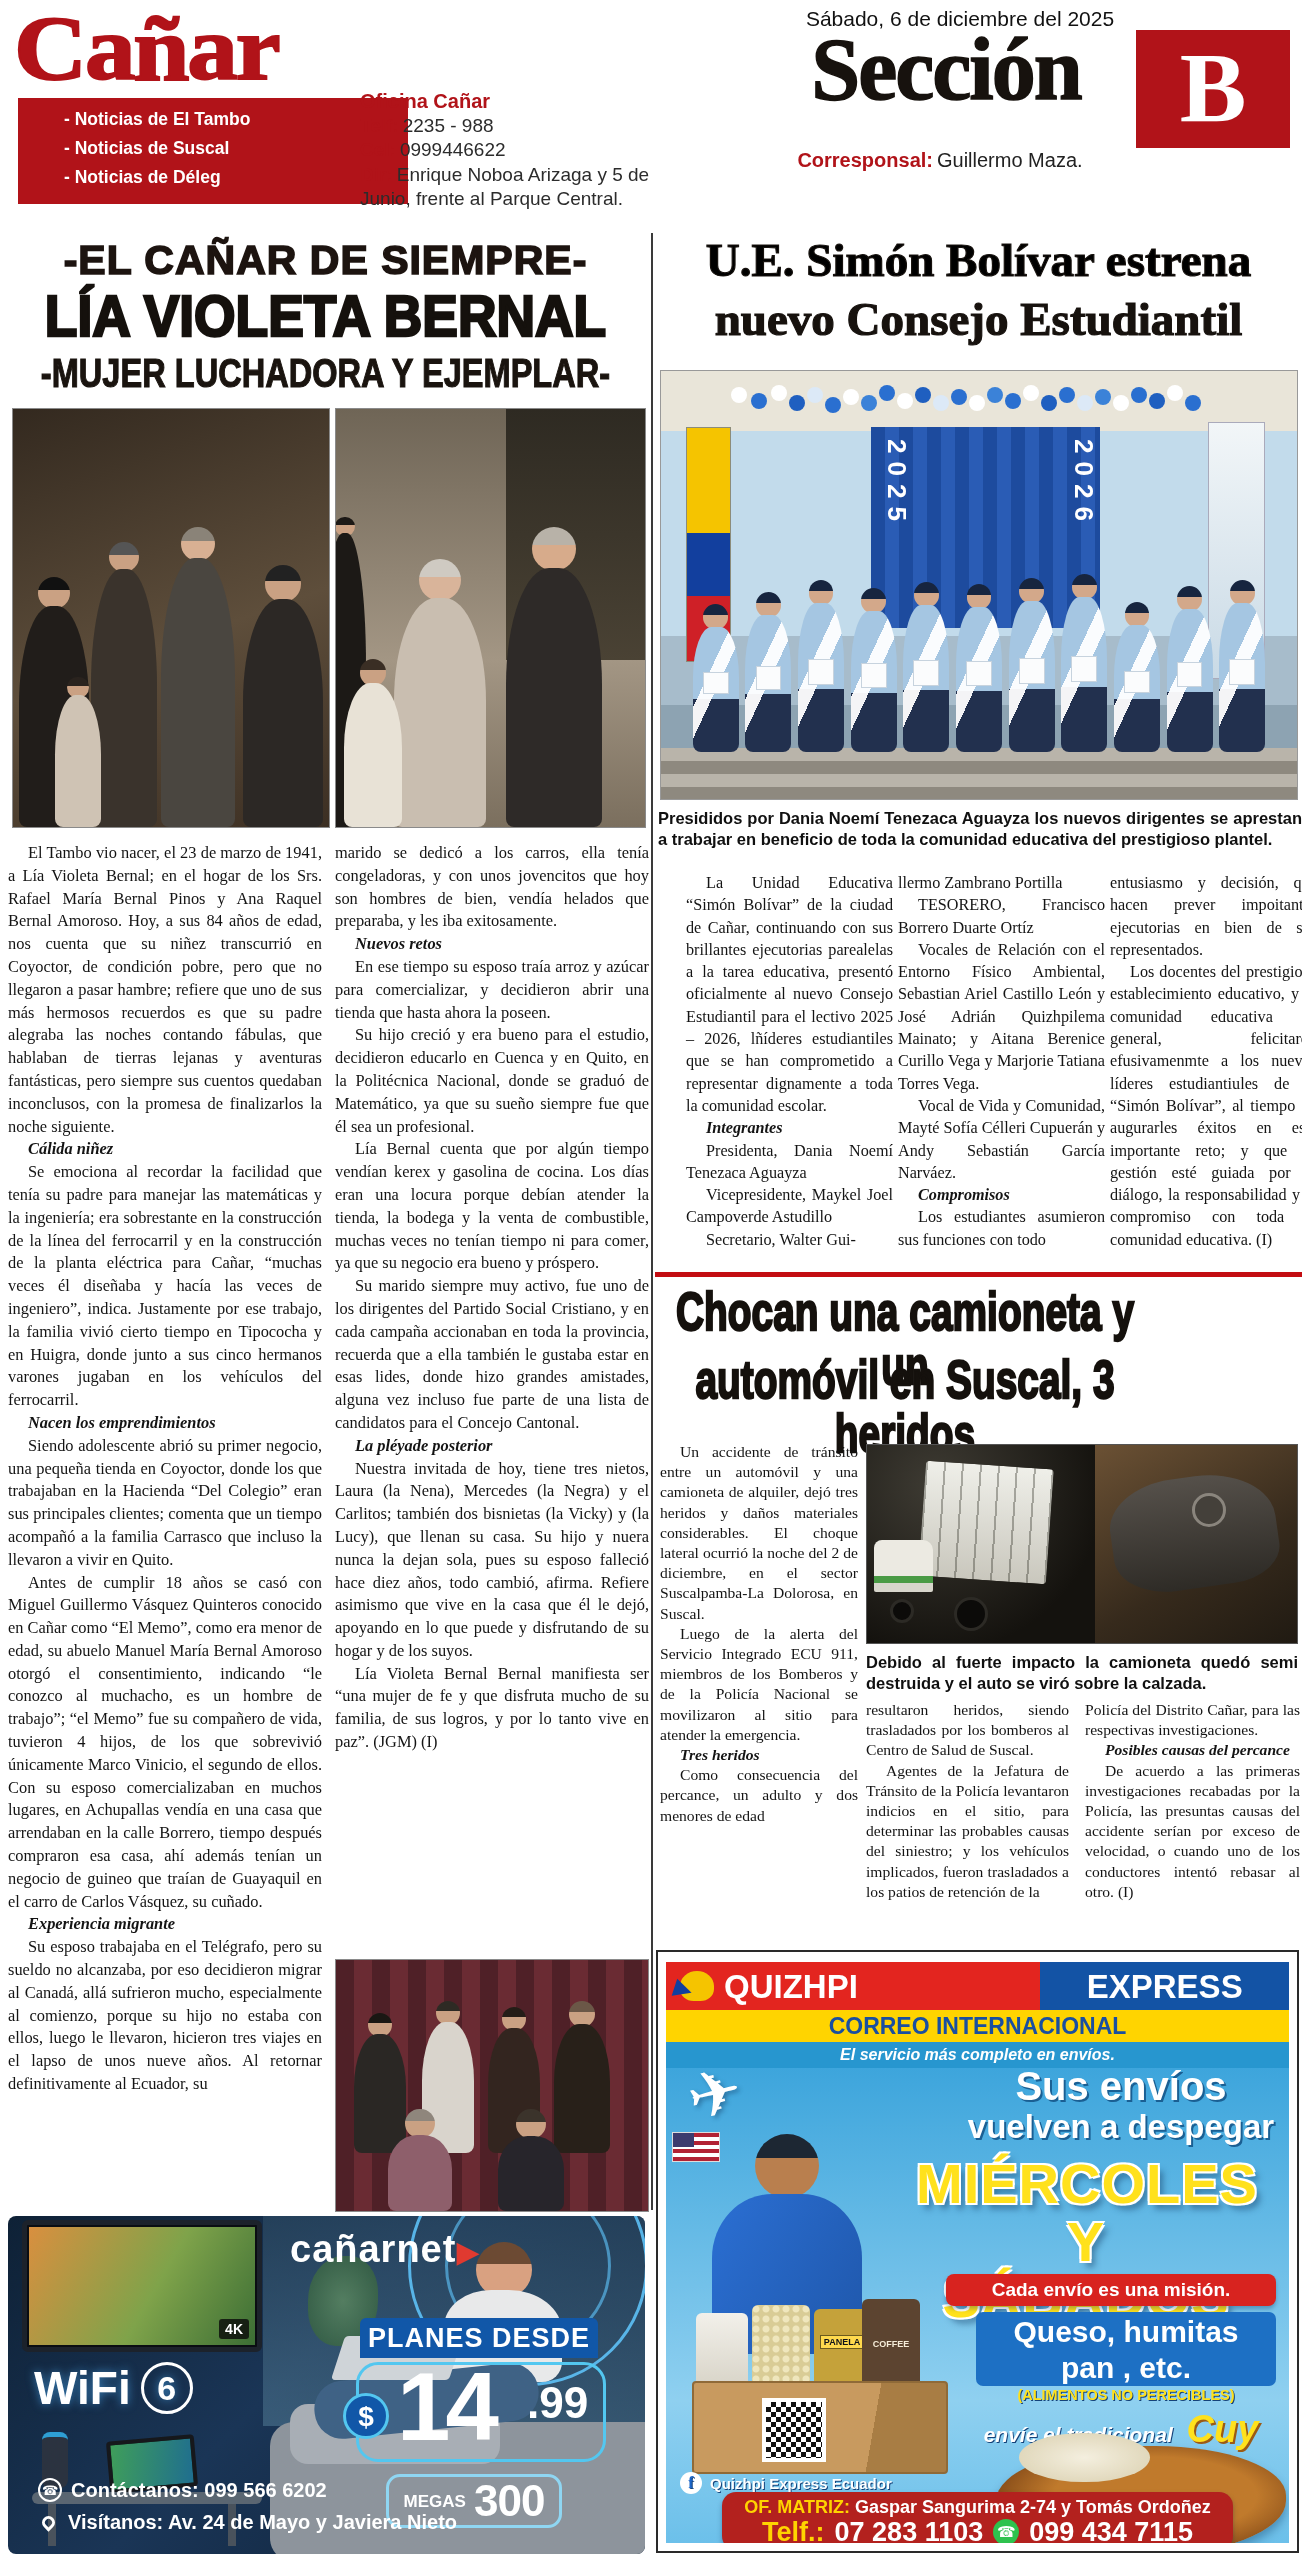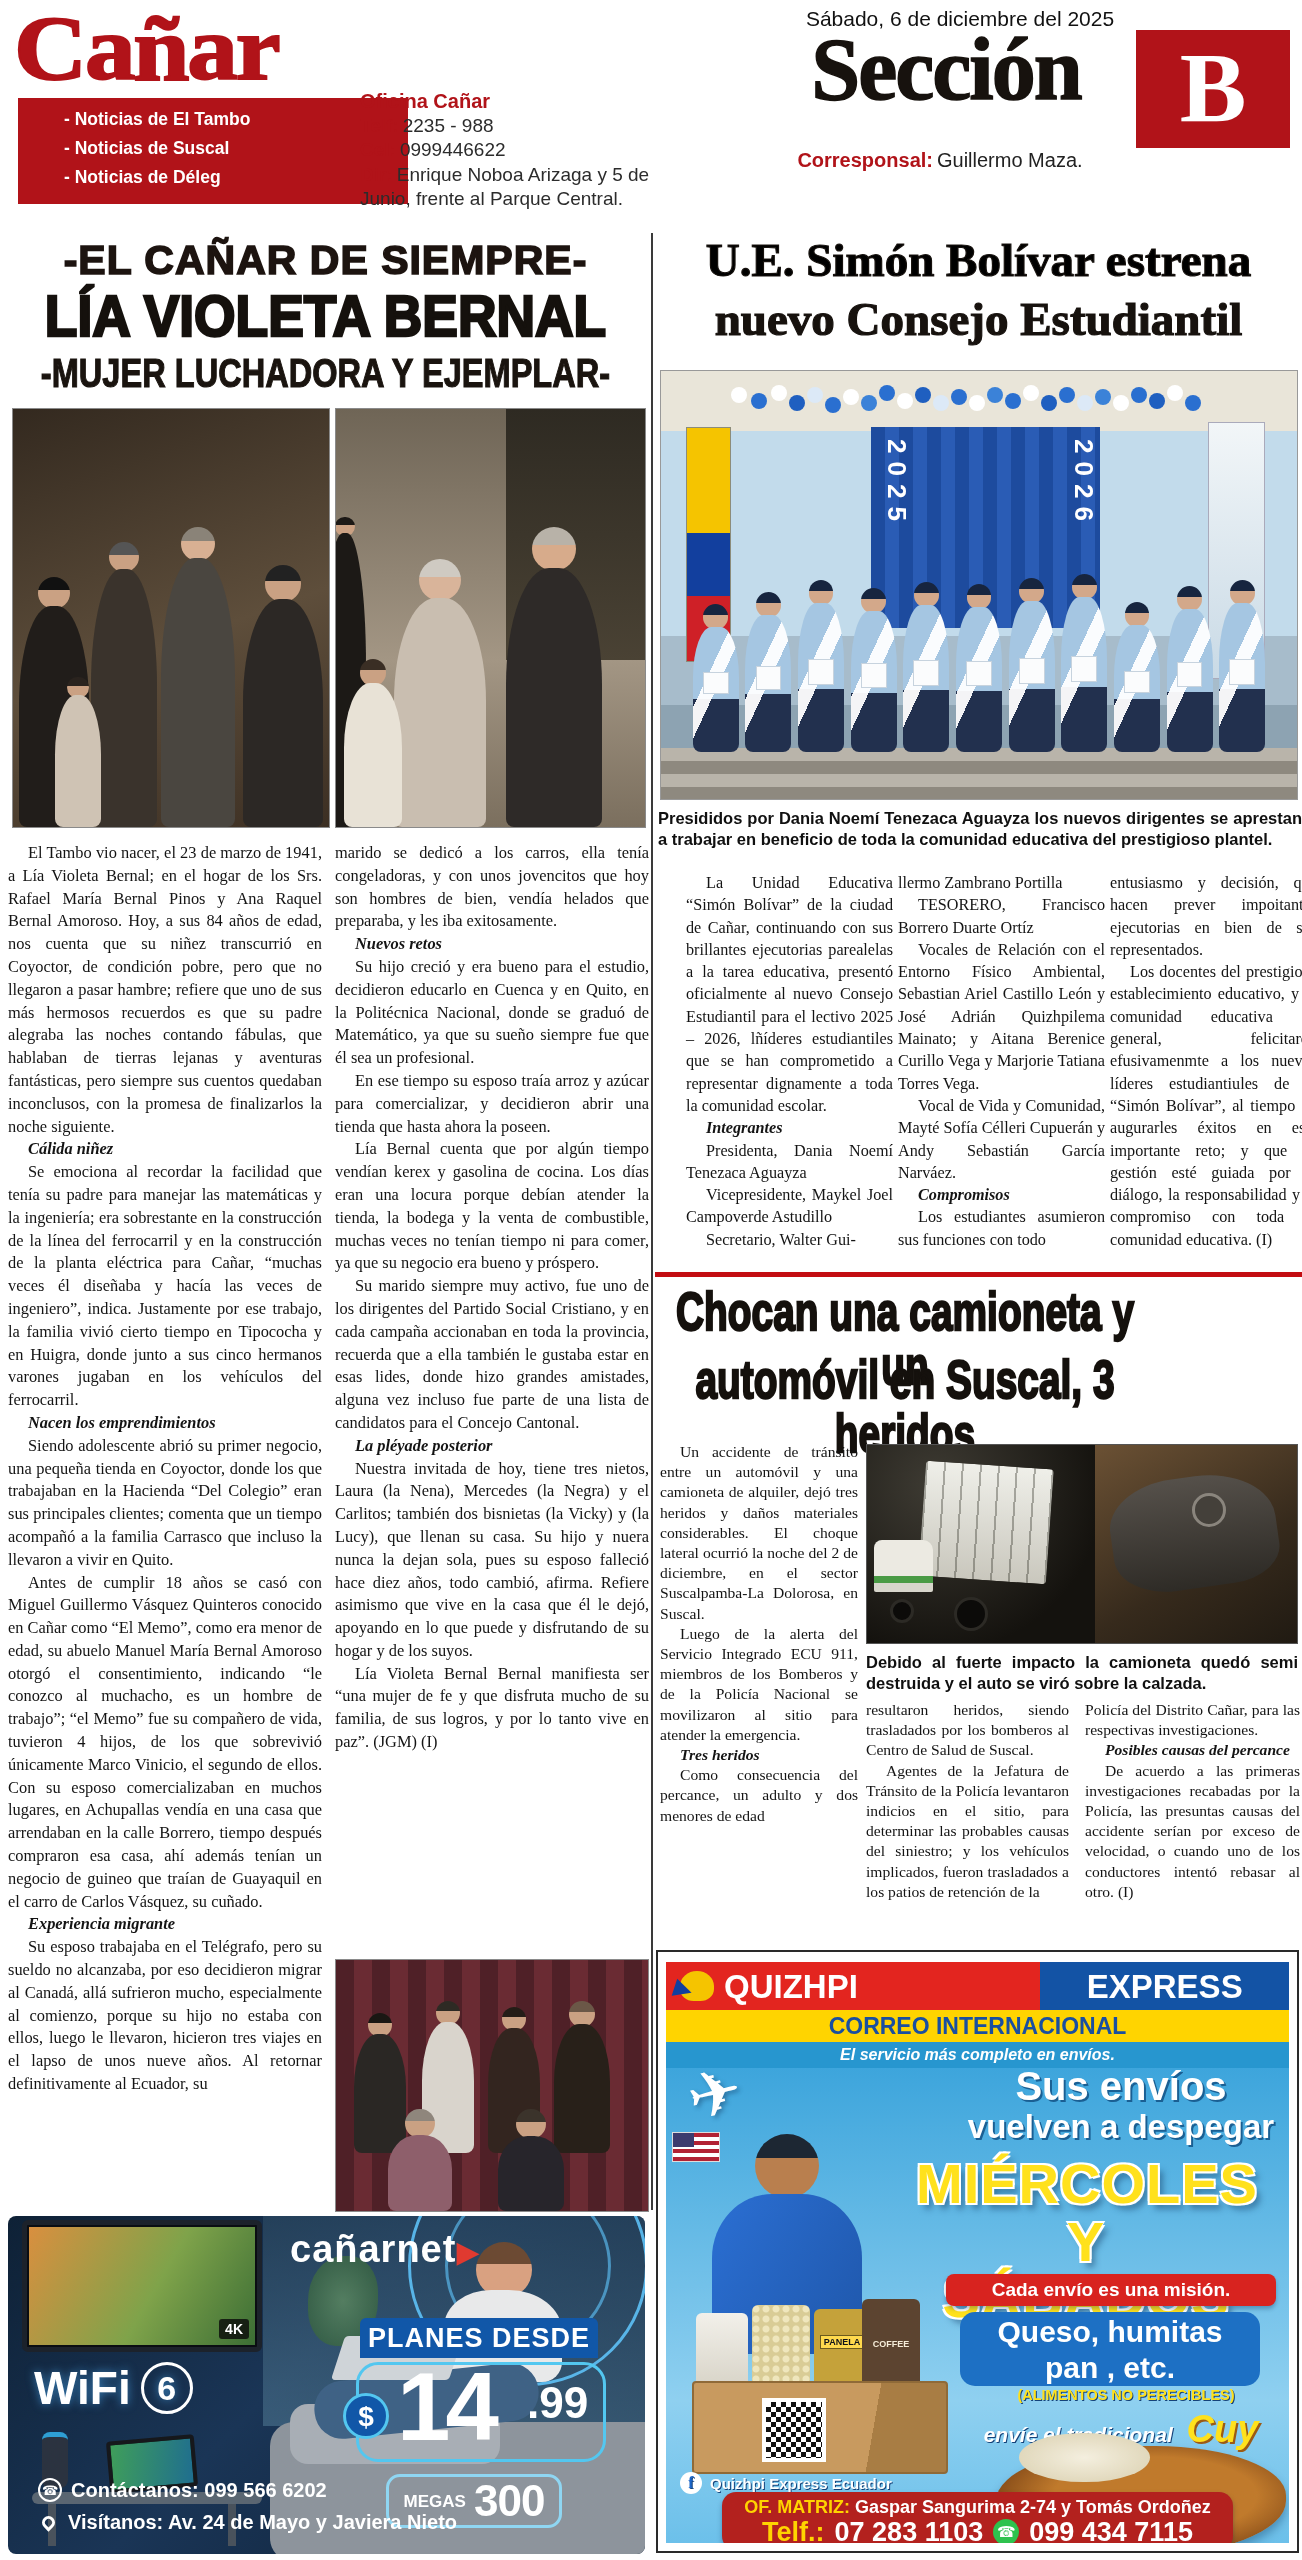--- a/index.html
+++ b/index.html
@@ -133,21 +133,21 @@
   .q-h2{position:absolute;left:300px;top:42px;width:310px;text-align:center;color:#fff;
         font:700 33px/1 "Liberation Sans",sans-serif;text-shadow:2px 2px 0 #1a5f93;}
   .q-d1{position:absolute;left:250px;top:88px;width:340px;text-align:center;color:#ffe11c;
         font:700 56px/1 "Liberation Sans",sans-serif;letter-spacing:1px;
         text-shadow:-2px -2px 0 #fff,2px -2px 0 #fff,-2px 2px 0 #fff,2px 2px 0 #fff,5px 6px 6px rgba(20,60,100,.5);}
   .q-d2{position:absolute;left:250px;top:146px;width:340px;text-align:center;color:#ffe11c;
         font:700 56px/1 "Liberation Sans",sans-serif;letter-spacing:1px;
         text-shadow:-2px -2px 0 #fff,2px -2px 0 #fff,-2px 2px 0 #fff,2px 2px 0 #fff,5px 6px 6px rgba(20,60,100,.5);}
   .q-ribbon{position:absolute;left:280px;top:206px;width:330px;height:32px;background:#d8231f;border-radius:8px;
         color:#fff;font:700 19px/32px "Liberation Sans",sans-serif;text-align:center;box-shadow:0 3px 4px rgba(0,40,80,.3);}
-  .q-panel{position:absolute;left:294px;top:244px;width:300px;height:74px;background:#1d70c4;border-radius:15px;
+  .q-panel{position:absolute;left:310px;top:244px;width:300px;height:74px;background:#1d70c4;border-radius:7px;
         color:#fff;text-align:center;font:700 30px/36px "Liberation Sans",sans-serif;padding-top:2px;}
   .q-note{position:absolute;left:310px;top:320px;width:300px;text-align:center;color:#ffe11c;
         font:700 14.5px/1 "Liberation Sans",sans-serif;text-shadow:1px 1px 0 #14427a;}
   .q-cuyline{position:absolute;left:300px;top:342px;width:310px;text-align:center;color:#fff;
         font:italic 700 21px/1 "Liberation Sans",sans-serif;text-shadow:1px 1px 0 #14427a;}
   .q-cuy{color:#ffe11c;font:700 38px/1 "Liberation Sans",sans-serif;font-style:italic;margin-left:8px;
         text-shadow:2px 2px 0 #9c5a14;}
   .q-cuyphoto{position:absolute;left:330px;top:378px;width:290px;height:110px;border-radius:50% 45% 50% 45%;
         background:radial-gradient(ellipse at 55% 45%,#c07a2c 0 45%,#8a4f1a 70%,#6e3e14);box-shadow:0 6px 10px rgba(0,40,80,.35);}
   .q-cuyphoto::after{content:"";position:absolute;left:8%;top:-12%;width:45%;height:45%;border-radius:50%;
@@ -284,22 +284,22 @@
         <p>Se emociona al recordar la facilidad que tenía su padre para manejar las matemáticas y la ingeniería; era sobrestante en la construcción de la línea del ferrocarril y en la construcción de la planta eléctrica para Cañar, “muchas veces él diseñaba y hacía las veces de ingeniero”, indica. Justamente por ese trabajo, la familia vivió cierto tiempo en Tipococha y en Huigra, donde junto a sus cinco hermanos varones jugaban en los vehículos del ferrocarril.</p>
         <h4>Nacen los emprendimientos</h4>
         <p>Siendo adolescente abrió su primer negocio, una pequeña tienda en Coyoctor, donde los que trabajaban en la Hacienda “Del Colegio” eran sus principales clientes; comenta que un tiempo acompañó a la familia Carrasco que incluso la llevaron a vivir en Quito.</p>
         <p>Antes de cumplir 18 años se casó con Miguel Guillermo Vásquez Quinteros conocido en Cañar como “El Memo”, como era menor de edad, su abuelo Manuel María Bernal Amoroso otorgó el consentimiento, indicando “le conozco al muchacho, es un hombre de trabajo”; “el Memo” fue su compañero de vida, tuvieron 4 hijos, de los que sobrevivió únicamente Marco Vinicio, el segundo de ellos. Con su esposo comercializaban en muchos lugares, en Achupallas vendía en una casa que arrendaban en la calle Borrero, tiempo después compraron esa casa, ahí además tenían un negocio de guineo que traían de Guayaquil en el carro de Carlos Vásquez, su cuñado.</p>
         <h4>Experiencia migrante</h4>
         <p>Su esposo trabajaba en el Telégrafo, pero su sueldo no alcanzaba, por eso decidieron migrar al Canadá, allá sufrieron mucho, especialmente al comienzo, porque su hijo no estaba con ellos, luego le llevaron, hicieron tres viajes en el lapso de unos nueve años. Al retornar definitivamente al Ecuador, su</p>
       </div>
       <div class="la-col bt">
         <p class="cont">marido se dedicó a los carros, ella tenía congeladoras, y con unos jovencitos que hoy son hombres de bien, vendía helados que preparaba, y les iba exitosamente.</p>
         <h4>Nuevos retos</h4>
+        <p>En ese tiempo su esposo traía arroz y azúcar para comercializar, y decidieron abrir una tienda que hasta ahora la poseen.</p>
         <p>Su hijo creció y era bueno para el estudio, decidieron educarlo en Cuenca y en Quito, en la Politécnica Nacional, donde se graduó de Matemático, ya que su sueño siempre fue que él sea un profesional.</p>
-        <p>En ese tiempo su esposo traía arroz y azúcar para comercializar, y decidieron abrir una tienda que hasta ahora la poseen.</p>
         <p>Lía Bernal cuenta que por algún tiempo vendían kerex y gasolina de cocina. Los días eran una locura porque debían atender la tienda, la bodega y la venta de combustible, muchas veces no tenían tiempo ni para comer, ya que su negocio era bueno y próspero.</p>
         <p>Su marido siempre muy activo, fue uno de los dirigentes del Partido Social Cristiano, y en cada campaña accionaban en toda la provincia, recuerda que a ella también le gustaba estar en esas lides, donde hizo grandes amistades, alguna vez incluso fue parte de una lista de candidatos para el Concejo Cantonal.</p>
         <h4>La pléyade posterior</h4>
         <p>Nuestra invitada de hoy, tiene tres nietos, Laura (la Nena), Mercedes (la Negra) y el Carlitos; también dos bisnietas (la Vicky) y (la Lucy), que llenan su casa. Su hijo y nuera nunca la dejan sola, pues su esposo falleció hace diez años, todo cambió, afirma. Refiere asimismo que vive en la casa que él le dejó, apoyando en lo que puede y disfrutando de su hogar y de los suyos.</p>
         <p>Lía Violeta Bernal Bernal manifiesta ser “una mujer de fe y que disfruta mucho de su familia, de sus logros, y por lo tanto vive en paz”. (JGM) (I)</p>
         <div class="family-photo">
           <div class="person" style="left:18px;bottom:58px;width:52px;height:140px;--hair:#1a1713;--body:#2a2724"></div>
           <div class="person" style="left:86px;bottom:58px;width:52px;height:152px;--hair:#2e2a24;--body:#d9d4cc"></div>
           <div class="person" style="left:152px;bottom:58px;width:52px;height:146px;--hair:#241d17;--body:#33251f"></div>
           <div class="person" style="left:218px;bottom:58px;width:56px;height:152px;--hair:#6b5747;--body:#282019"></div>

